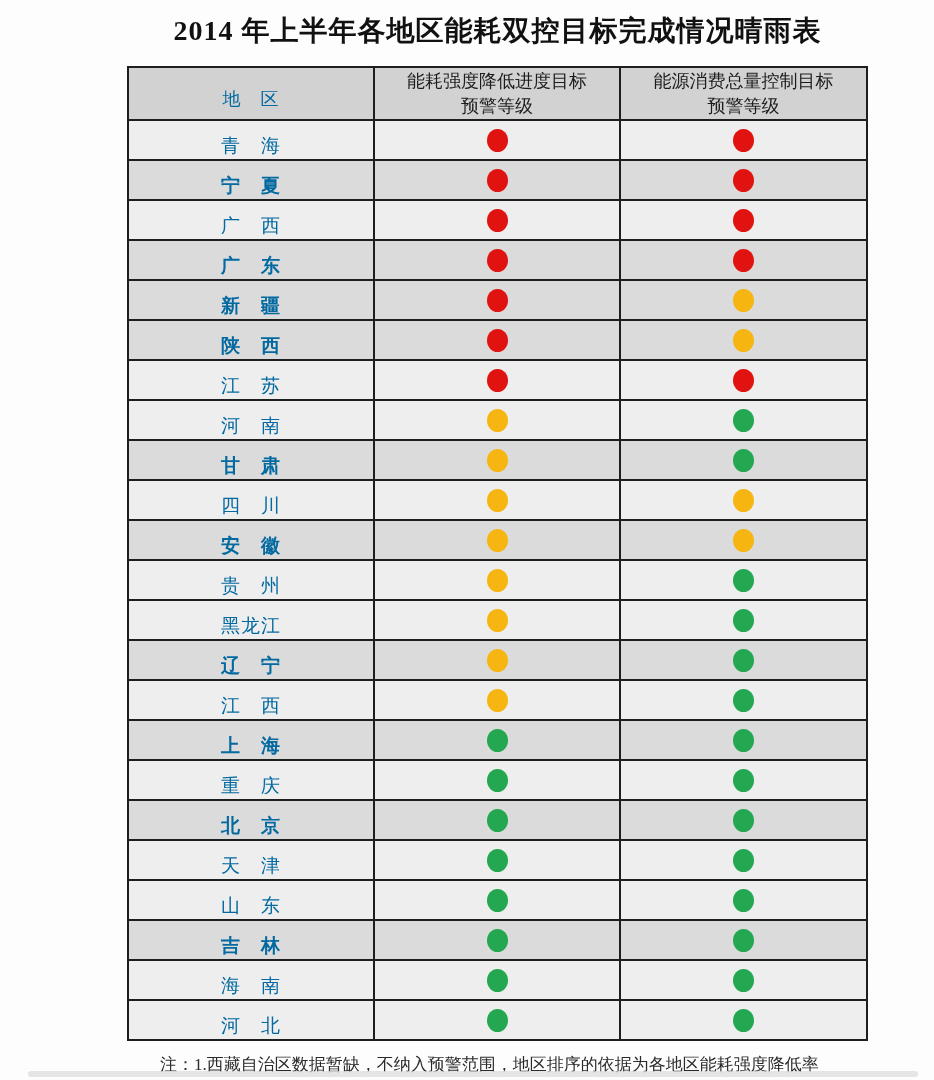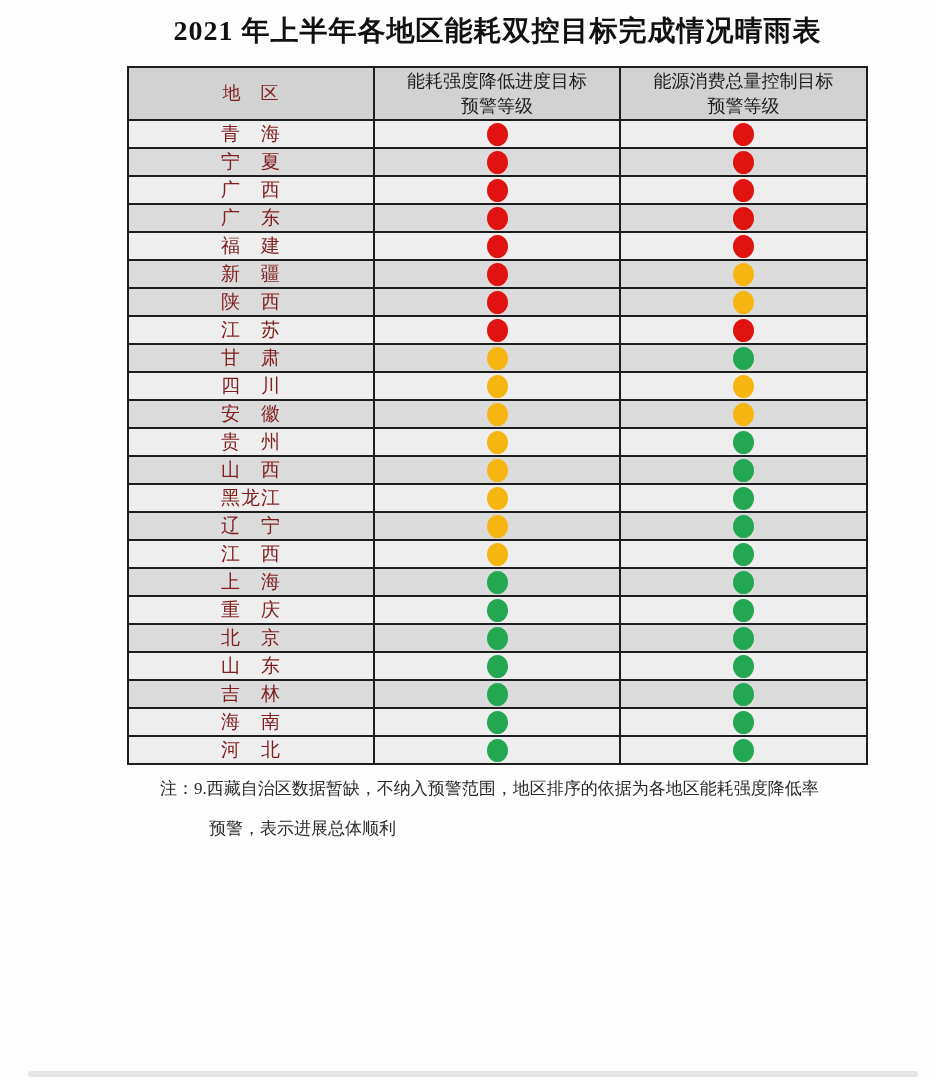--- a/index.html
+++ b/index.html
@@ -38,27 +38,28 @@
   table.status-table col.c2{width:33.3%;}
   table.status-table col.c3{width:33.4%;}
   thead th{
     background:#d2d2d2;
     height:51px;
     font-size:18px;
     font-weight:400;
     line-height:1.35;
   }
   tbody tr.odd td{background:#eeeeee;}
-  tbody tr.even td{background:#dbdbdb;}
+  tbody tr.even td{background:#dbdbdb;font-weight:bold;}
   tbody td{height:25px;font-size:19px;}
   .region{
     display:inline-block;
     letter-spacing:1px;
     white-space:pre;
-    color:#7f1d1d;
+    color:#0369a1;
+    margin-top:12px;
   }
   .dot{
     display:inline-block;
     width:21px;height:23px;
     border-radius:50%;
     vertical-align:middle;
   }
   .notes{
     margin-top:13px;
     font-size:17px;
@@ -76,21 +77,21 @@
     border-radius:3px;
     opacity:.75;
   }
 </style>
 </head>
 <body>
 
 <div class="page">
   <div class="content">
 
-    <h1 class="title">2021 年上半年各地区能耗双控目标完成情况晴雨表</h1>
+    <h1 class="title">2014 年上半年各地区能耗双控目标完成情况晴雨表</h1>
 
     <table class="status-table">
       <colgroup>
           <col class="c1">
           <col class="c2">
           <col class="c3">
         </colgroup>
       <thead>
         <tr>
           <th>
@@ -120,65 +121,60 @@
           <tr class="odd">
             <td><span class="region">广　西</span></td>
             <td><span class="dot" style="background: rgb(224, 19, 16);"></span></td>
             <td><span class="dot" style="background: rgb(224, 19, 16);"></span></td>
           </tr>
           <tr class="even">
             <td><span class="region">广　东</span></td>
             <td><span class="dot" style="background: rgb(224, 19, 16);"></span></td>
             <td><span class="dot" style="background: rgb(224, 19, 16);"></span></td>
           </tr>
-          <tr class="odd">
-            <td><span class="region">福　建</span></td>
-            <td><span class="dot" style="background: rgb(224, 19, 16);"></span></td>
-            <td><span class="dot" style="background: rgb(224, 19, 16);"></span></td>
-          </tr>
           <tr class="even">
             <td><span class="region">新　疆</span></td>
             <td><span class="dot" style="background: rgb(224, 19, 16);"></span></td>
             <td><span class="dot" style="background: rgb(246, 181, 17);"></span></td>
           </tr>
           <tr class="even">
             <td><span class="region">陕　西</span></td>
             <td><span class="dot" style="background: rgb(224, 19, 16);"></span></td>
             <td><span class="dot" style="background: rgb(246, 181, 17);"></span></td>
           </tr>
           <tr class="odd">
             <td><span class="region">江　苏</span></td>
             <td><span class="dot" style="background: rgb(224, 19, 16);"></span></td>
             <td><span class="dot" style="background: rgb(224, 19, 16);"></span></td>
           </tr>
+          <tr class="odd">
+            <td><span class="region">河　南</span></td>
+            <td><span class="dot" style="background: rgb(246, 181, 17);"></span></td>
+            <td><span class="dot" style="background: rgb(35, 167, 81);"></span></td>
+          </tr>
           <tr class="even">
             <td><span class="region">甘　肃</span></td>
             <td><span class="dot" style="background: rgb(246, 181, 17);"></span></td>
             <td><span class="dot" style="background: rgb(35, 167, 81);"></span></td>
           </tr>
           <tr class="odd">
             <td><span class="region">四　川</span></td>
             <td><span class="dot" style="background: rgb(246, 181, 17);"></span></td>
             <td><span class="dot" style="background: rgb(246, 181, 17);"></span></td>
           </tr>
           <tr class="even">
             <td><span class="region">安　徽</span></td>
             <td><span class="dot" style="background: rgb(246, 181, 17);"></span></td>
             <td><span class="dot" style="background: rgb(246, 181, 17);"></span></td>
           </tr>
           <tr class="odd">
             <td><span class="region">贵　州</span></td>
             <td><span class="dot" style="background: rgb(246, 181, 17);"></span></td>
             <td><span class="dot" style="background: rgb(35, 167, 81);"></span></td>
           </tr>
-          <tr class="even">
-            <td><span class="region">山　西</span></td>
-            <td><span class="dot" style="background: rgb(246, 181, 17);"></span></td>
-            <td><span class="dot" style="background: rgb(35, 167, 81);"></span></td>
-          </tr>
           <tr class="odd">
             <td><span class="region">黑龙江</span></td>
             <td><span class="dot" style="background: rgb(246, 181, 17);"></span></td>
             <td><span class="dot" style="background: rgb(35, 167, 81);"></span></td>
           </tr>
           <tr class="even">
             <td><span class="region">辽　宁</span></td>
             <td><span class="dot" style="background: rgb(246, 181, 17);"></span></td>
             <td><span class="dot" style="background: rgb(35, 167, 81);"></span></td>
           </tr>
@@ -192,20 +188,25 @@
             <td><span class="dot" style="background: rgb(35, 167, 81);"></span></td>
             <td><span class="dot" style="background: rgb(35, 167, 81);"></span></td>
           </tr>
           <tr class="odd">
             <td><span class="region">重　庆</span></td>
             <td><span class="dot" style="background: rgb(35, 167, 81);"></span></td>
             <td><span class="dot" style="background: rgb(35, 167, 81);"></span></td>
           </tr>
           <tr class="even">
             <td><span class="region">北　京</span></td>
+            <td><span class="dot" style="background: rgb(35, 167, 81);"></span></td>
+            <td><span class="dot" style="background: rgb(35, 167, 81);"></span></td>
+          </tr>
+          <tr class="odd">
+            <td><span class="region">天　津</span></td>
             <td><span class="dot" style="background: rgb(35, 167, 81);"></span></td>
             <td><span class="dot" style="background: rgb(35, 167, 81);"></span></td>
           </tr>
           <tr class="odd">
             <td><span class="region">山　东</span></td>
             <td><span class="dot" style="background: rgb(35, 167, 81);"></span></td>
             <td><span class="dot" style="background: rgb(35, 167, 81);"></span></td>
           </tr>
           <tr class="even">
             <td><span class="region">吉　林</span></td>
@@ -219,19 +220,19 @@
           </tr>
           <tr class="odd">
             <td><span class="region">河　北</span></td>
             <td><span class="dot" style="background: rgb(35, 167, 81);"></span></td>
             <td><span class="dot" style="background: rgb(35, 167, 81);"></span></td>
           </tr>
         </tbody>
     </table>
 
     <div class="notes">
-      <p class="note-1">注：9.西藏自治区数据暂缺，不纳入预警范围，地区排序的依据为各地区能耗强度降低率</p>
+      <p class="note-1">注：1.西藏自治区数据暂缺，不纳入预警范围，地区排序的依据为各地区能耗强度降低率</p>
       <p class="note-3">预警，表示进展总体顺利</p>
     </div>
 
   </div>
   <div class="bottom-strip"></div>
 </div>
 
 </body></html>

